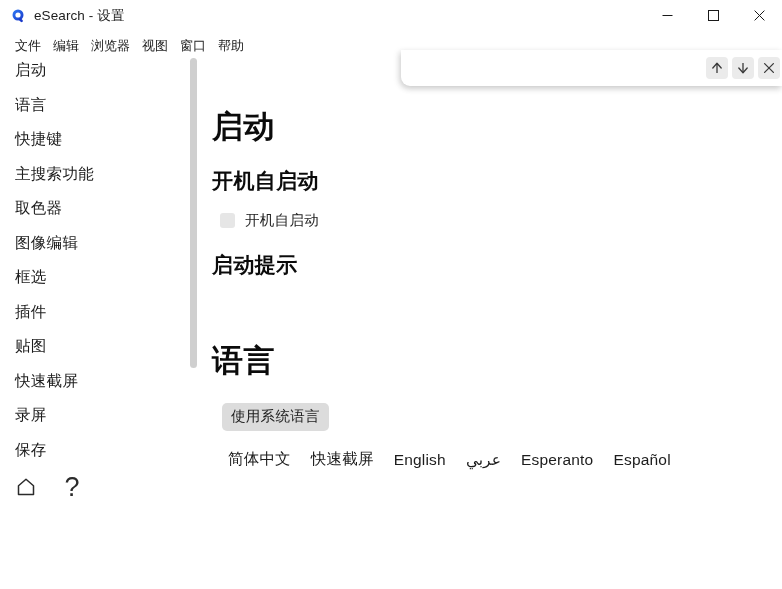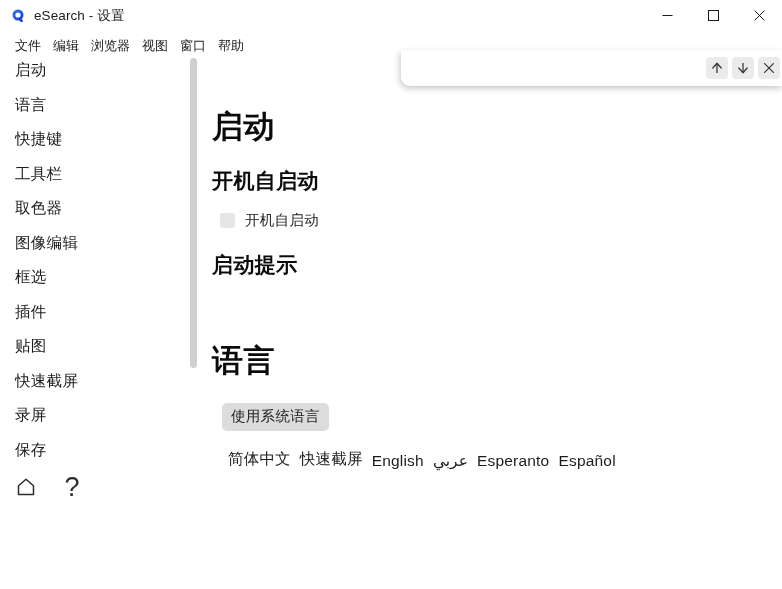--- a/index.html
+++ b/index.html
@@ -211,22 +211,22 @@
     font-family: "Liberation Sans", "DejaVu Sans", sans-serif;
     font-size: 14.5px;
     color: #1c1c1c;
     padding: 4px 9px 5px 9px;
     cursor: default;
     letter-spacing: .3px;
   }
 
   .lang-row {
     display: flex;
-    align-items: flex-end;
-    gap: 9px;
+    align-items: center;
+    gap: 20px;
     margin-left: 16px;
     white-space: nowrap;
   }
   .lang-item {
     font-size: 15.5px;
     color: #1c1c1c;
     cursor: default;
     letter-spacing: .2px;
   }
 
@@ -318,21 +318,21 @@
     <div class="menu-item">视图</div>
     <div class="menu-item">窗口</div>
     <div class="menu-item">帮助</div>
   </div>
 
   <div class="sidebar">
     <div class="sidebar-list">
       <div class="side-item">启动</div>
       <div class="side-item">语言</div>
       <div class="side-item">快捷键</div>
-      <div class="side-item">工具栏</div>
+      <div class="side-item">主搜索功能</div>
       <div class="side-item">取色器</div>
       <div class="side-item">图像编辑</div>
       <div class="side-item">框选</div>
       <div class="side-item">插件</div>
       <div class="side-item">贴图</div>
       <div class="side-item">快速截屏</div>
       <div class="side-item">录屏</div>
       <div class="side-item">保存</div>
 
     </div>

